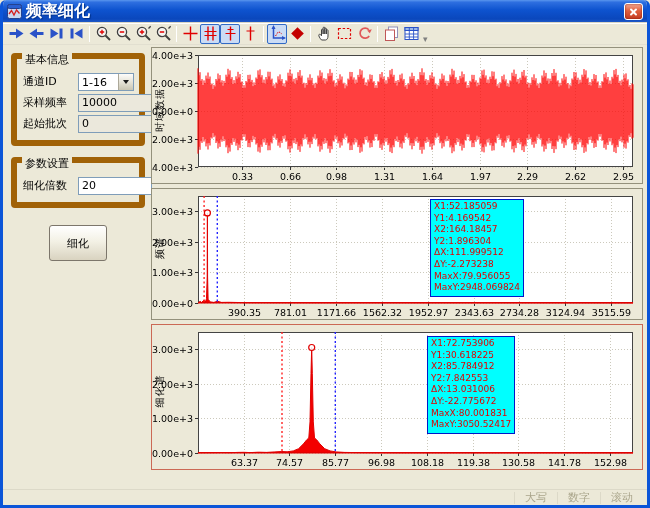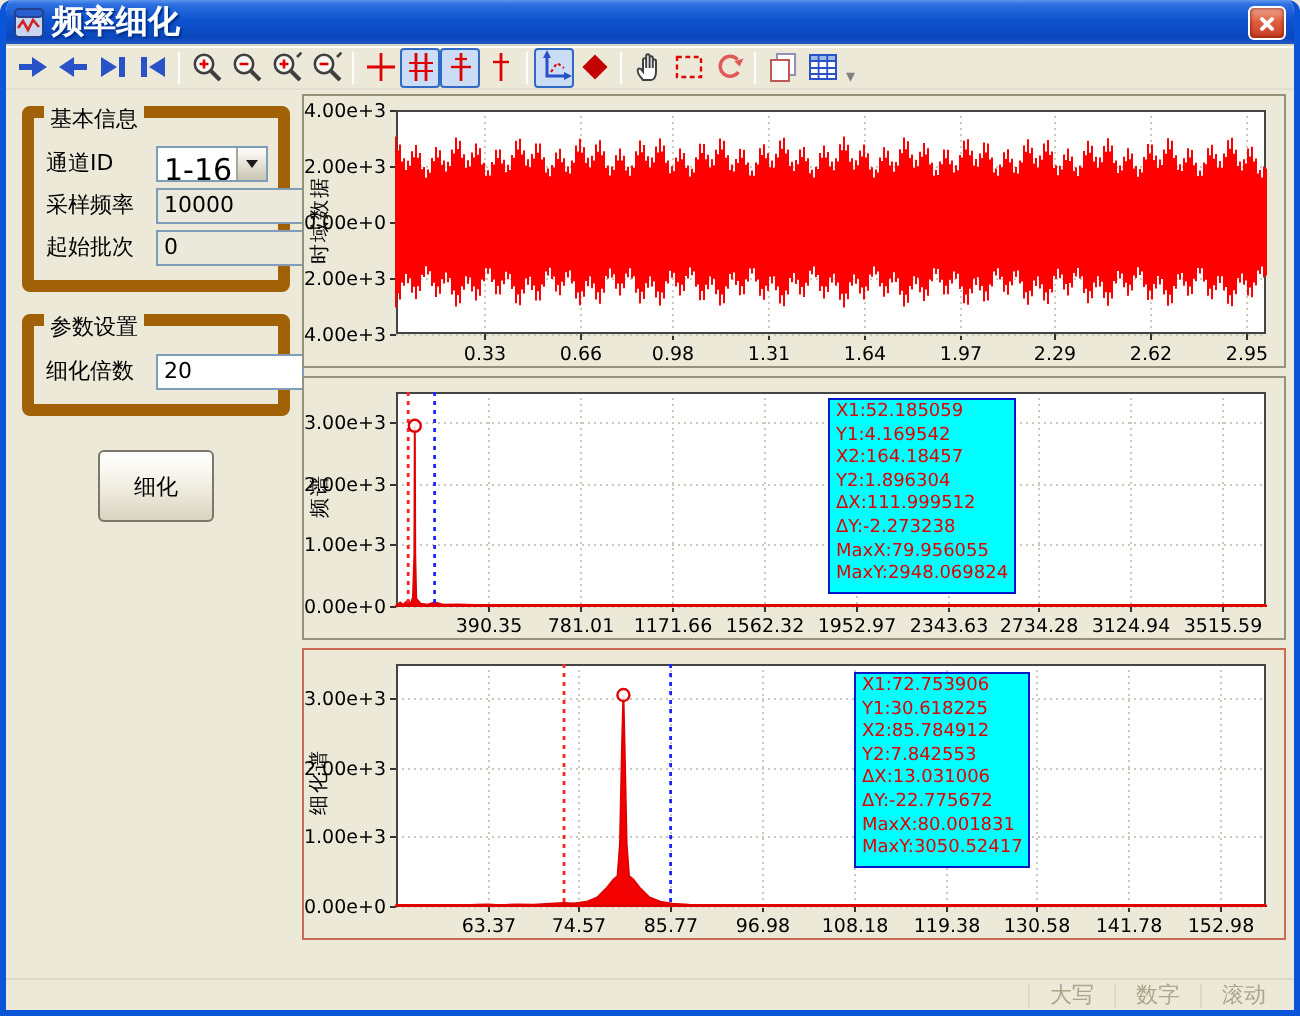--- a/index.html
+++ b/index.html
@@ -32,21 +32,21 @@
   
   .main{flex:1;display:flex;min-height:0}
   .sidebar{width:146px;flex:0 0 146px;padding:8px 4px 0 8px}
   .group{border:6px solid #a16207;border-radius:4px;position:relative;padding:13px 5px 5px 6px;margin-bottom:11px}
   .group-title{position:absolute;top:-7px;left:5px;background:#ECE9D8;padding:0 3px;font-size:11px;white-space:nowrap}
   .row{display:flex;align-items:center;margin-bottom:2px;height:19px}
   .lbl{width:55px;flex:0 0 55px;font-size:11px;white-space:nowrap}
   .xp-input{width:74px;height:18px;border:1px solid #7F9DB9;font-size:11px;padding:0 3px;background:#fff;font-family:inherit}
   .xp-input.gray{background:#EBE8DC}
   .xp-select{width:74px;height:18px;border:1px solid #7F9DB9;background:#fff;display:flex;align-items:stretch}
-  .sel-val{flex:1;padding:2px 0 0 3px;font-size:15px;white-space:nowrap;overflow:hidden}
+  .sel-val{flex:1;padding:2px 0 0 3px;font-size:11px;white-space:nowrap;overflow:hidden}
   .dd{width:15px;flex:0 0 15px;background:linear-gradient(180deg,#FDFDFB,#E3E0D3 55%,#C9C5B2);border-left:1px solid #ACA899;display:flex;align-items:center;justify-content:center}
   .dd::after{content:"";border:3px solid transparent;border-top:4px solid #1a1a1a;margin-top:4px}
   .refine-btn{display:block;margin:17px auto 0;width:58px;height:36px;font-size:11px;font-family:inherit;
     background:linear-gradient(180deg,#FFFFFF,#F3F1E5 45%,#D9D3C0);border:1px solid #7C766B;border-radius:3px}
   
   .charts{flex:1;padding:2px 4px 0 2px;display:flex;flex-direction:column;min-width:0}
   .panel{position:relative;background:#ECE9D8;border:1px solid #94917C}
   .p1{height:137px;flex:0 0 137px;margin-bottom:4px}
   .p2{height:132px;flex:0 0 132px;margin-bottom:4px}
   .p3{height:146px;flex:0 0 146px;border-color:#CB6955}
@@ -338,21 +338,21 @@
             <line x1="46" y1="114.5" x2="481" y2="114.5" stroke="#CCC9BC" stroke-dasharray="1,2"></line>
             <line x1="43" y1="114.5" x2="46" y2="114.5" stroke="#333333"></line>
             <text x="41" y="117.7" text-anchor="end" font-size="9.5" fill="#000000">0.00e+0</text>
             <rect x="46.5" y="7.5" width="434" height="106" fill="none" stroke="#444444"></rect>
             <path d="M46.0 114.0L46.0 114.0L48.1 112.3L49.5 113.4L52.1 111.1L53.3 113.2L54.5 109.7L55.2 88.0L55.4 23.9L55.6 88.0L56.1 110.3L58.3 112.9L61.9 113.4L65.3 112.2L69.5 113.4L76.6 113.3L95.4 113.7L151.8 113.8L257.6 113.8L375.2 113.8L481.0 113.9L481.0 114.0Z" fill="#F30000" stroke="#E00000" stroke-width="1"></path>
             <line x1="46" y1="113.5" x2="481" y2="113.5" stroke="#E00000" stroke-width="1"></line>
             <line x1="52.1" y1="7" x2="52.1" y2="114" stroke="#FF2222" stroke-width="1.4" stroke-dasharray="2,2.5"></line>
             <line x1="65.3" y1="7" x2="65.3" y2="114" stroke="#2222FF" stroke-width="1.4" stroke-dasharray="2,2.5"></line>
             <circle cx="55.4" cy="23.9" r="3" fill="#FFFFFF" fill-opacity="0.85" stroke="#E00000" stroke-width="1.2"></circle>
           </svg>
-          <div class="infobox" style="left: 262px; top: 10px;">
+          <div class="infobox" style="left: 278px; top: 10px;">
             <div>X1:52.185059</div>
             <div>Y1:4.169542</div>
             <div>X2:164.18457</div>
             <div>Y2:1.896304</div>
             <div>ΔX:111.999512</div>
             <div>ΔY:-2.273238</div>
             <div>MaxX:79.956055</div>
             <div>MaxY:2948.069824</div>
           </div>
         </div>

